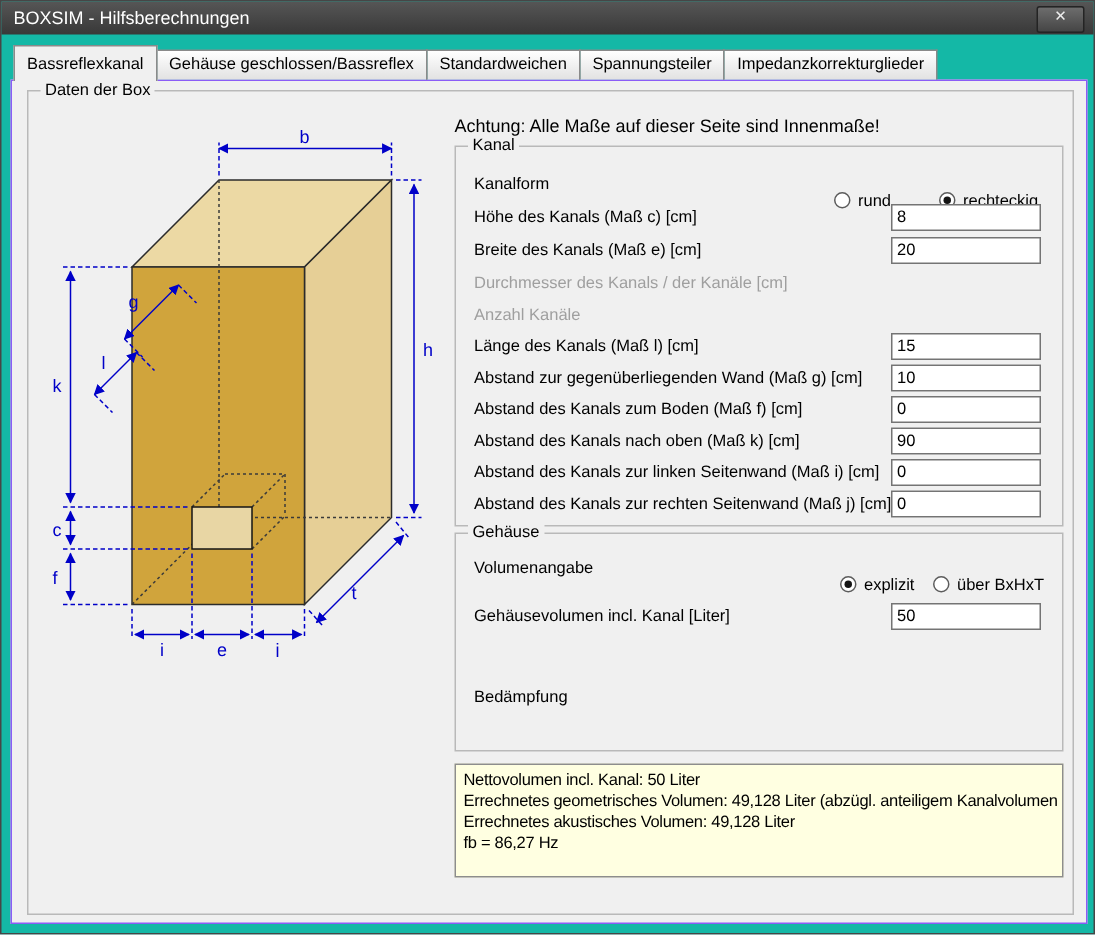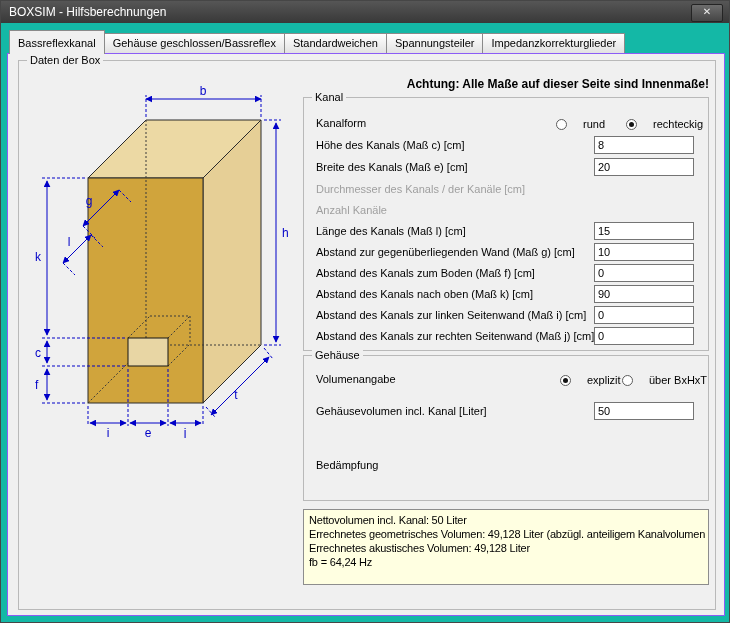--- a/index.html
+++ b/index.html
@@ -10,28 +10,28 @@
   .close-btn{position:absolute;right:6px;top:3px;width:30px;height:16px;background:linear-gradient(#6d6d6d,#454545);border:1px solid #242424;border-radius:2px;color:#eee;text-align:center;line-height:14px;font-size:10px;cursor:default}
   .tabbar{position:absolute;left:8px;top:30px;height:23px;display:flex;align-items:flex-end;z-index:5}
   .tab{height:20px;margin-bottom:1px;padding:3px 8px 0;background:linear-gradient(#ffffff,#e2e2e2);border:1px solid #8a8a8a;border-bottom:none;white-space:nowrap;box-sizing:border-box}
   .tab+.tab{margin-left:-1px}
   .tab.active{height:24px;margin-bottom:0;padding-top:6px;background:#f0f0f0;position:relative;z-index:6}
   .panel{position:absolute;left:6px;top:52px;width:718px;height:563px;background:#f0f0f0;border:1px solid #8b5cf6;box-sizing:border-box}
   .group{position:absolute;border:1px solid #b9b9b9;box-sizing:border-box}
   .group-label{position:absolute;top:-7px;left:8px;background:#f0f0f0;padding:0 3px;line-height:13px;white-space:nowrap}
   .box-group{left:10px;top:6px;width:698px;height:550px}
   .diagram{position:absolute;left:14px;top:22px}
-  .warning{position:absolute;left:284px;top:16px;width:406px;text-align:right;font-weight:bold;font-size:12px;white-space:nowrap}
+  .warning{position:absolute;left:284px;top:16px;width:406px;text-align:left;font-weight:normal;font-size:12px;white-space:nowrap}
   .kanal-group{left:284px;top:36px;width:406px;height:254px}
   .gehaeuse-group{left:284px;top:294px;width:406px;height:146px}
   .frow{position:absolute;left:12px;right:14px;height:20px}
   .lbl{position:absolute;left:0;top:3px;white-space:nowrap}
   .lbl.disabled{color:#9f9f9f}
   .txt{position:absolute;right:0;top:0;width:100px;height:18px;border:1px solid #747474;background:#fff;font-family:"Liberation Sans",sans-serif;font-size:11px;padding:1px 3px;box-sizing:border-box}
-  .radio{position:absolute;top:4px;display:flex;align-items:center;gap:16px;white-space:nowrap}
+  .radio{position:absolute;top:14px;display:flex;align-items:flex-start;gap:5px;white-space:nowrap}
   .rb{width:11px;height:11px;border-radius:50%;border:1px solid #5c5c5c;background:#fff;display:inline-block;position:relative;box-sizing:border-box;flex:0 0 auto}
   .rb.checked:after{content:"";position:absolute;left:2px;top:2px;width:5px;height:5px;border-radius:50%;background:#141414}
   .slider-area{position:absolute;left:178px;top:100px;width:224px;height:44px}
   .slider-track{position:absolute;left:4px;right:4px;top:9px;height:4px;border:1px solid #8b8b8b;background:#f2f2f2;box-shadow:inset 1px 1px 1px rgba(0,0,0,.18);box-sizing:border-box}
   .slider-thumb{position:absolute;left:3px;top:3px;width:9px;height:16px;background:linear-gradient(#f6f6f6,#c8c8c8);border:1px solid #6e6e6e;box-sizing:border-box}
   .tick{position:absolute;top:21px;width:1px;height:4px;background:#4a4a4a}
   .slider-labels{position:absolute;left:0;right:0;top:27px;display:flex;justify-content:space-between;white-space:nowrap}
   .results{position:absolute;left:284px;top:448px;width:406px;height:76px;background:#ffffe1;border:1px solid #8d8d8d;padding:3px 5px;box-sizing:border-box;overflow:hidden}
   .rline{line-height:14px;white-space:nowrap;letter-spacing:-0.2px}
 </style>
@@ -203,18 +203,18 @@
         <div class="frow" style="top:100px">
           <span class="lbl">Bedämpfung</span>
         </div>
 
       </div>
 
       <div class="results">
         <div class="rline">Nettovolumen incl. Kanal: 50 Liter</div>
         <div class="rline">Errechnetes geometrisches Volumen: 49,128 Liter (abzügl. anteiligem Kanalvolumen</div>
         <div class="rline">Errechnetes akustisches Volumen: 49,128 Liter</div>
-        <div class="rline">fb = 64,24 Hz</div>
+        <div class="rline">fb = 86,27 Hz</div>
       </div>
 
     </div>
   </div>
 </div>
 
 </body></html>

